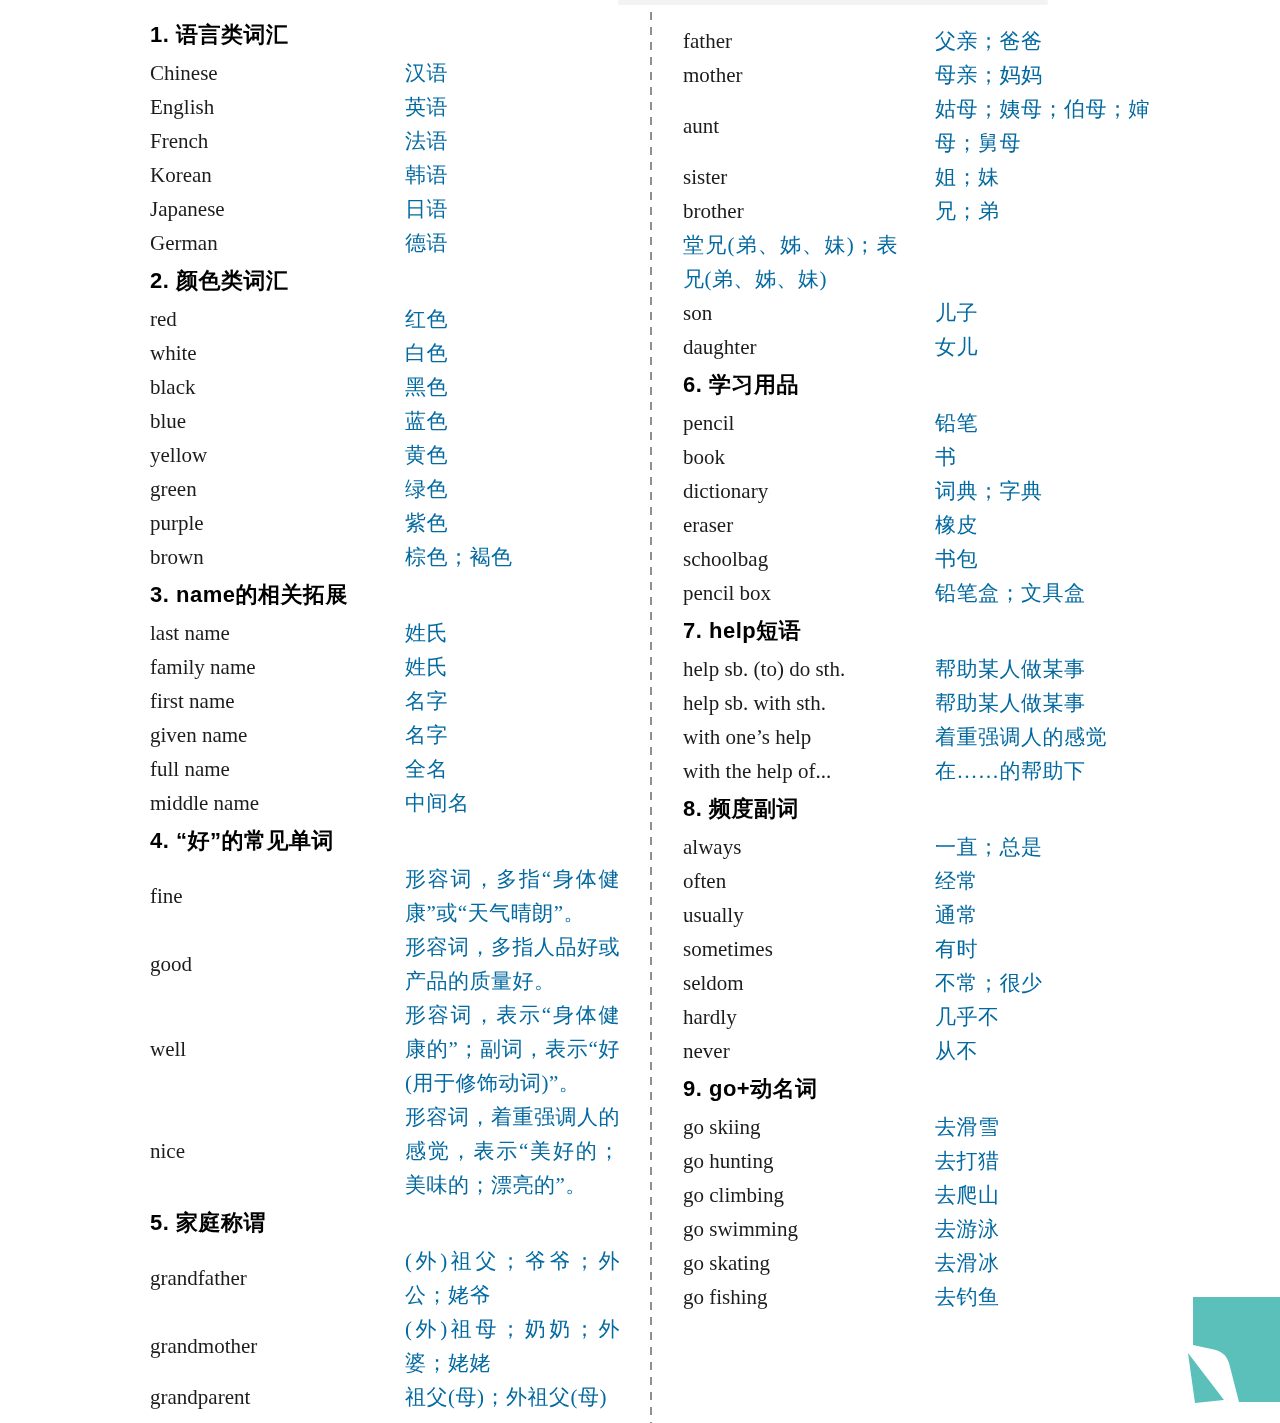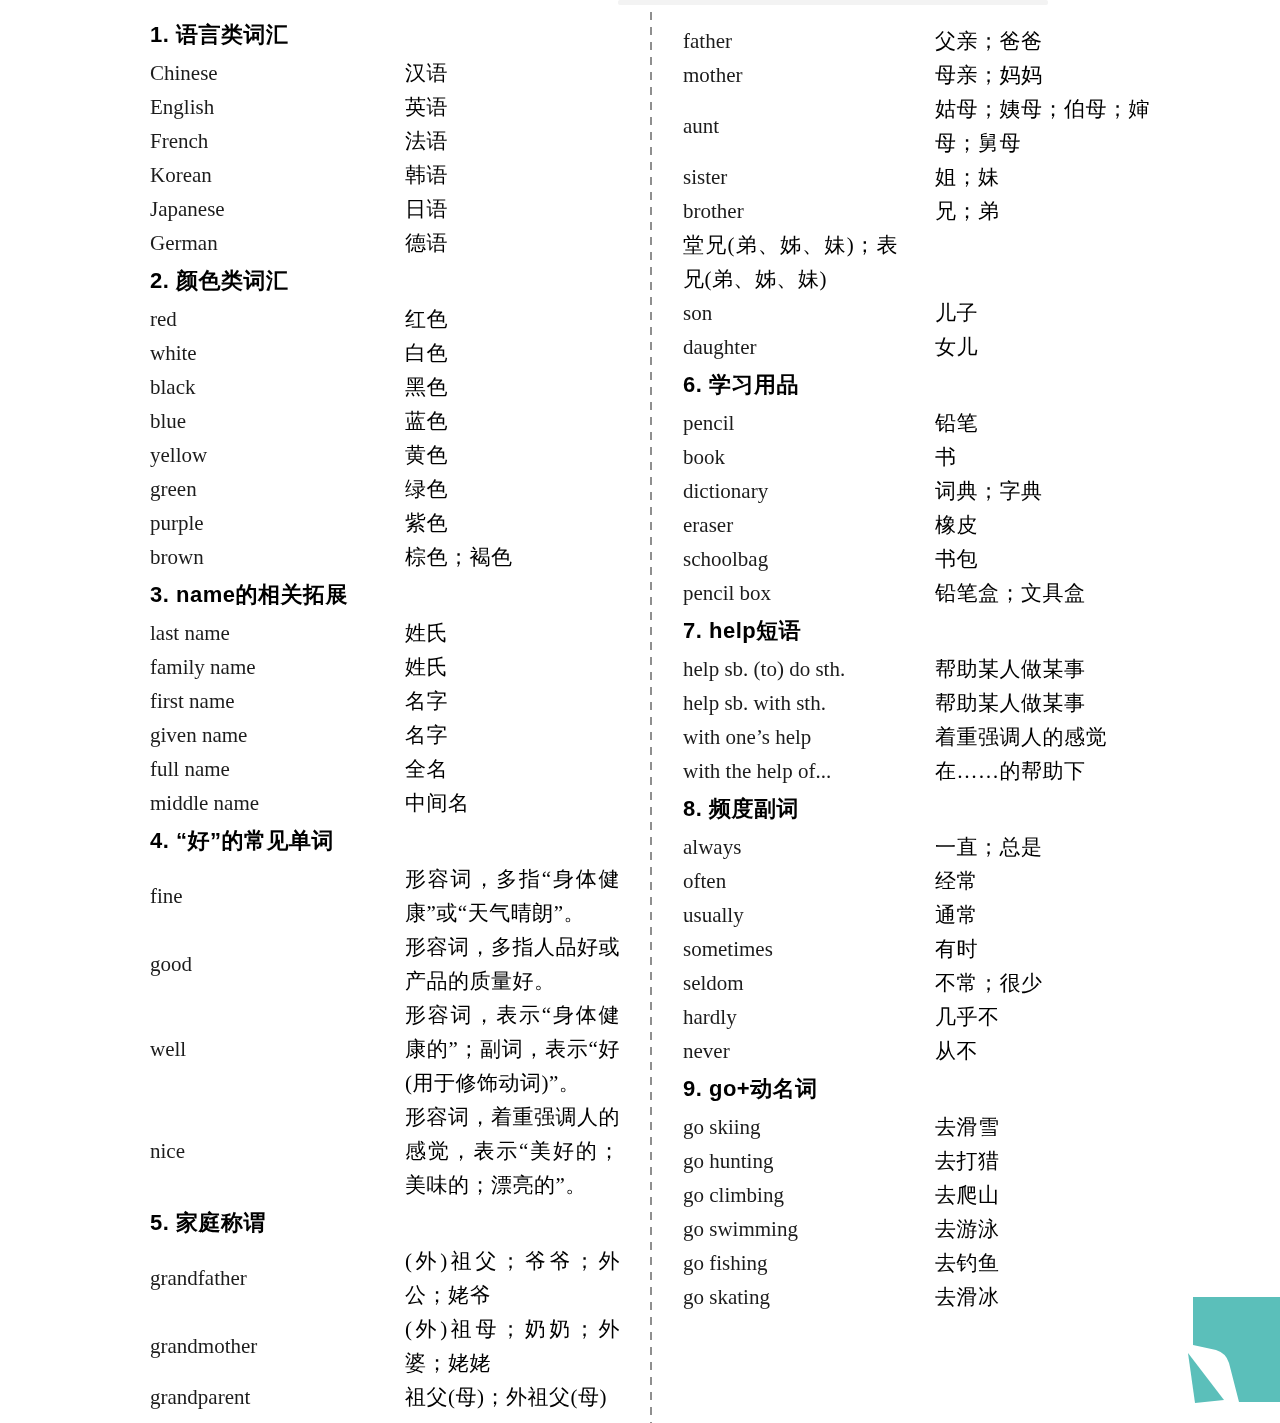--- a/index.html
+++ b/index.html
@@ -26,21 +26,21 @@
     font-family:"Liberation Sans","DejaVu Sans",sans-serif;
     font-weight:bold;font-size:22px;line-height:36px;color:#000;
     margin:3px 0 3px 0;letter-spacing:0.5px;
   }
   .entry{display:flex;align-items:center;}
   .term{
     flex:0 0 255px;font-size:21px;line-height:34px;color:#1c1c1c;
   }
   .col-right .term{flex:0 0 252px;}
   .meaning{
-    width:215px;font-size:21px;line-height:34px;color:#000000;
+    width:215px;font-size:21px;line-height:34px;color:#0369a1;
     text-align:justify;text-align-last:left;letter-spacing:0.5px;
   }
   
   .corner{position:absolute;right:0;bottom:0;width:95px;height:126px;}
 </style>
 </head>
 <body>
 
 <div class="page">
   <div class="header-remnant"></div>
@@ -294,26 +294,26 @@
   </div>
         <div class="entry">
     <span class="term">go climbing</span>
     <span class="meaning">去爬山</span>
   </div>
         <div class="entry">
     <span class="term">go swimming</span>
     <span class="meaning">去游泳</span>
   </div>
         <div class="entry">
+    <span class="term">go skating</span>
+    <span class="meaning">去滑冰</span>
+  </div>
+        <div class="entry">
     <span class="term">go fishing</span>
     <span class="meaning">去钓鱼</span>
-  </div>
-        <div class="entry">
-    <span class="term">go skating</span>
-    <span class="meaning">去滑冰</span>
   </div>
       </section>
     </div>
   <div class="corner">
     <svg width="95" height="126" viewBox="0 0 95 126" xmlns="http://www.w3.org/2000/svg">
       <path id="corner-main" d="M8 0 H95 V105 H54 L44 66 Q41 56 31 53 L8 48 Z" fill="#5BBFBA"></path>
       <path id="corner-flap" d="M3 56 L39 103 L10 106 Z" fill="#5BBFBA"></path>
     </svg>
   </div>
 </div>

